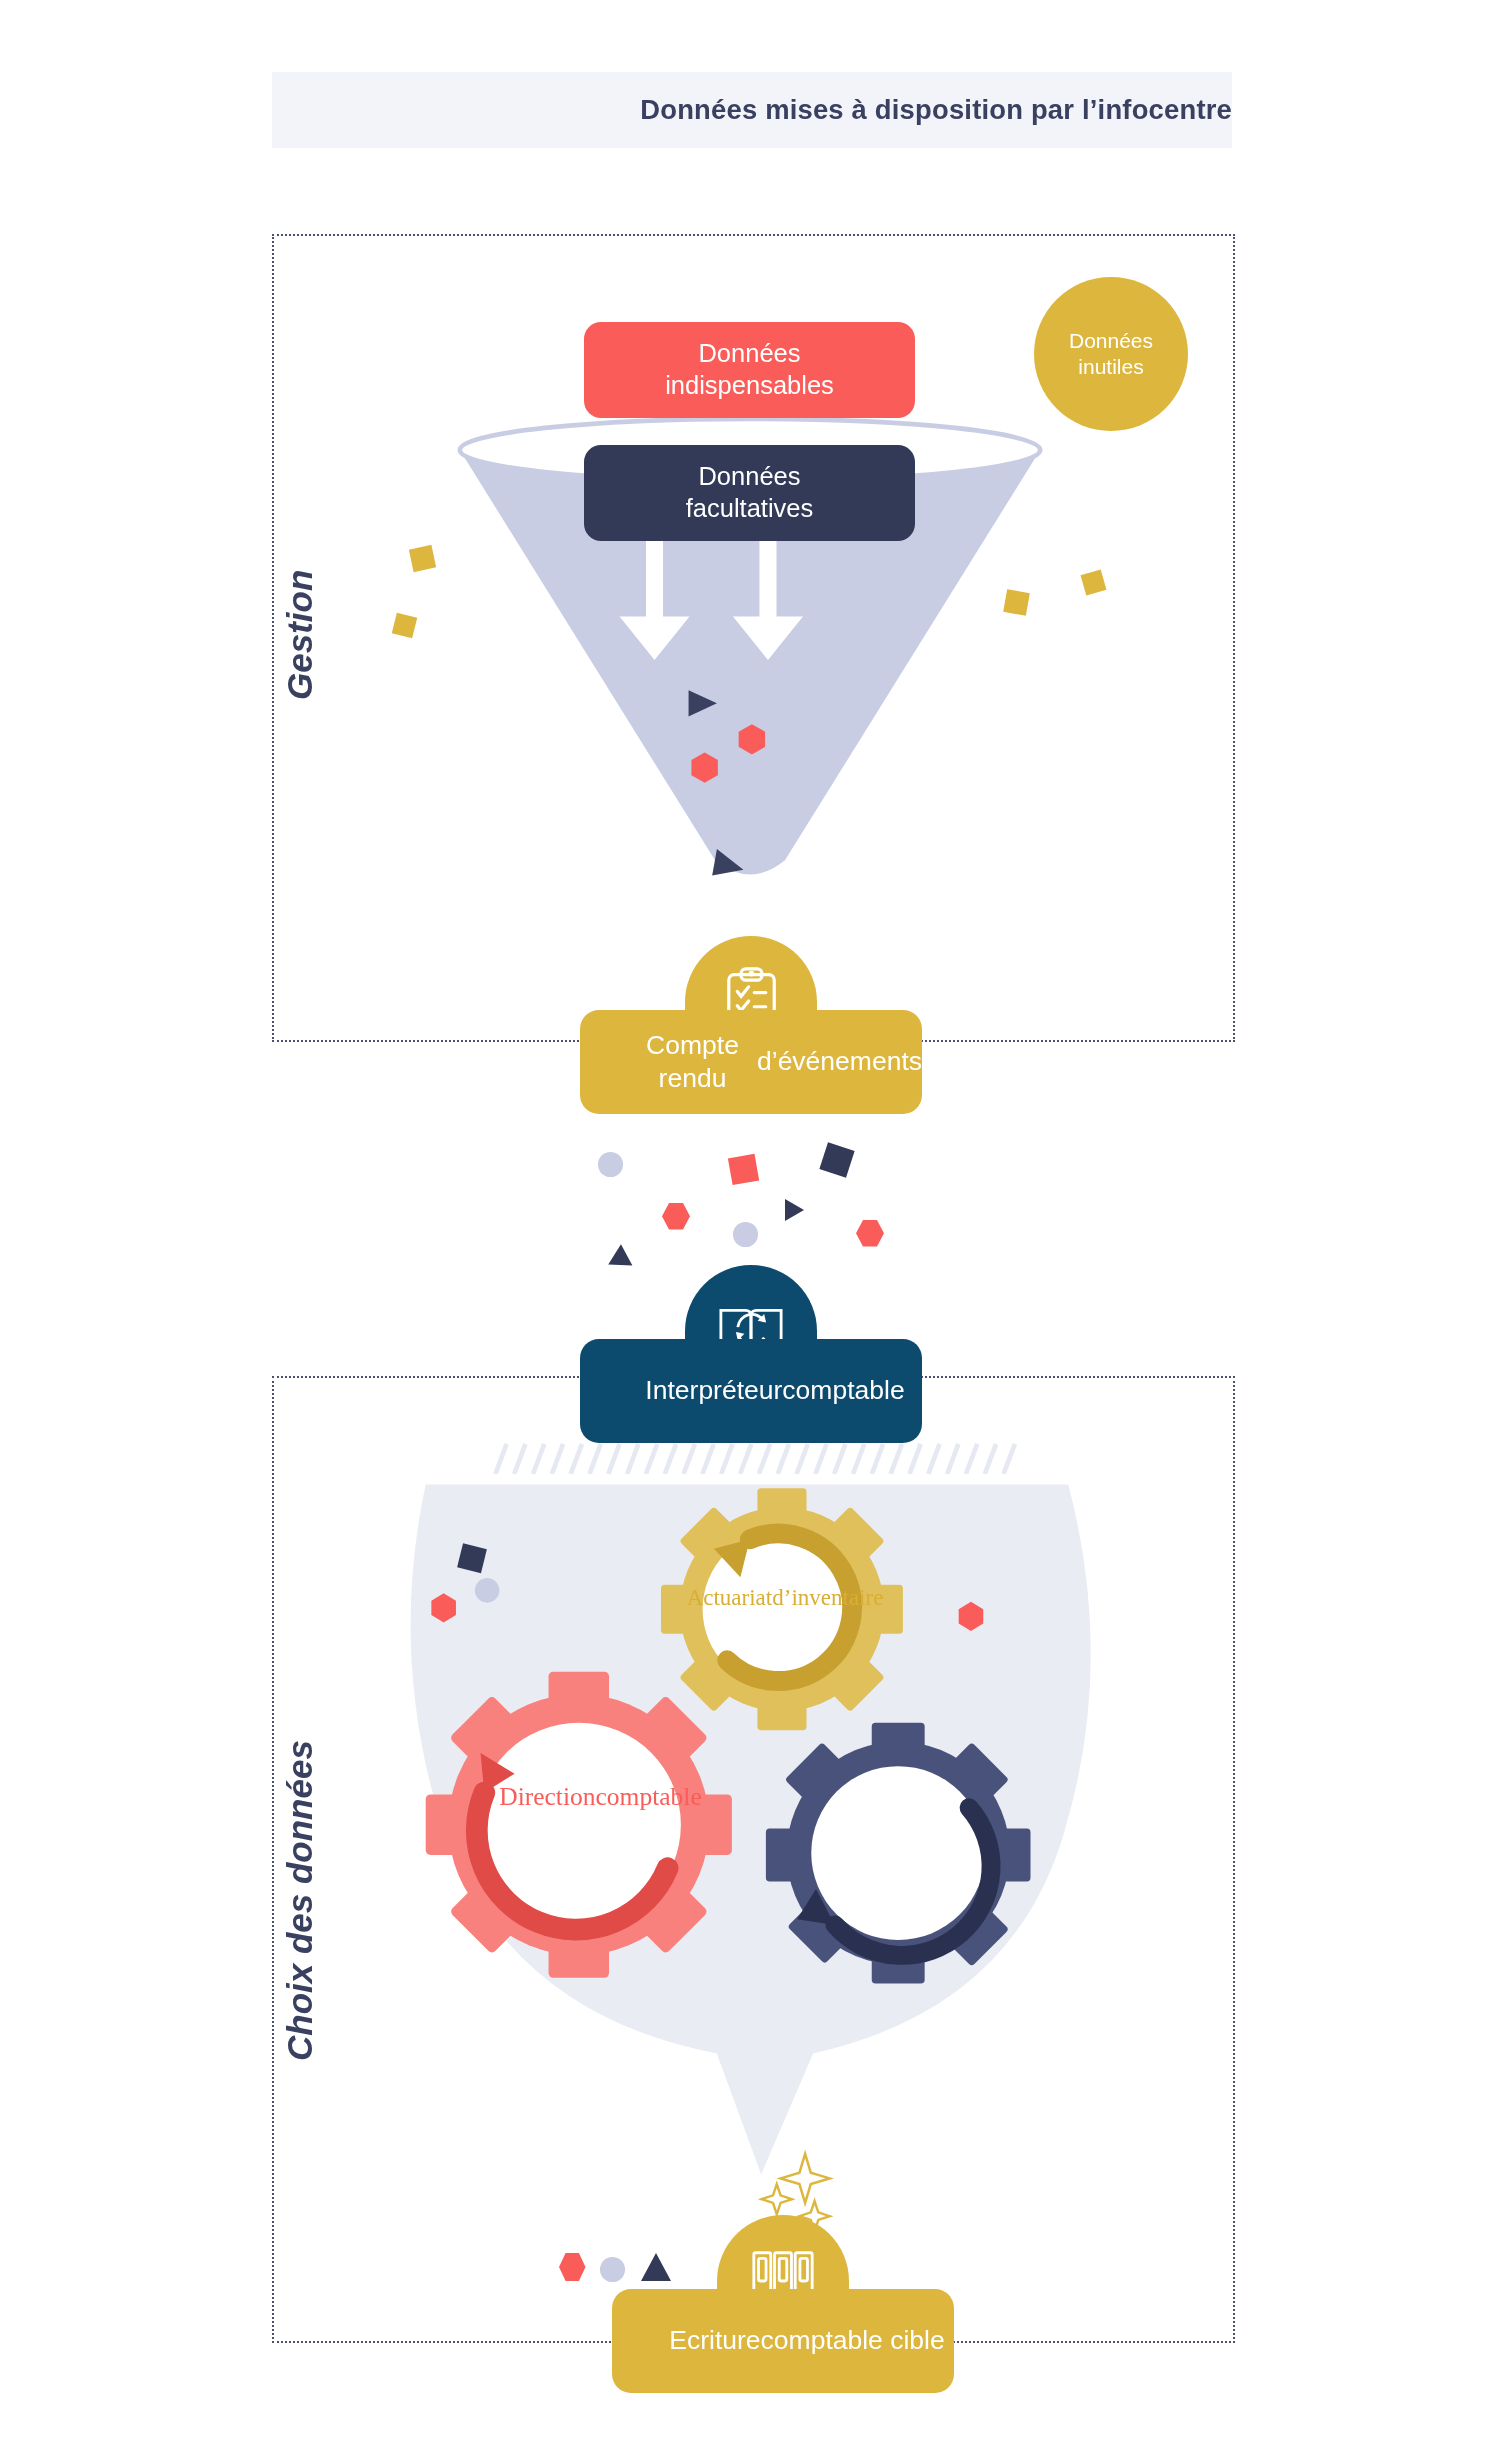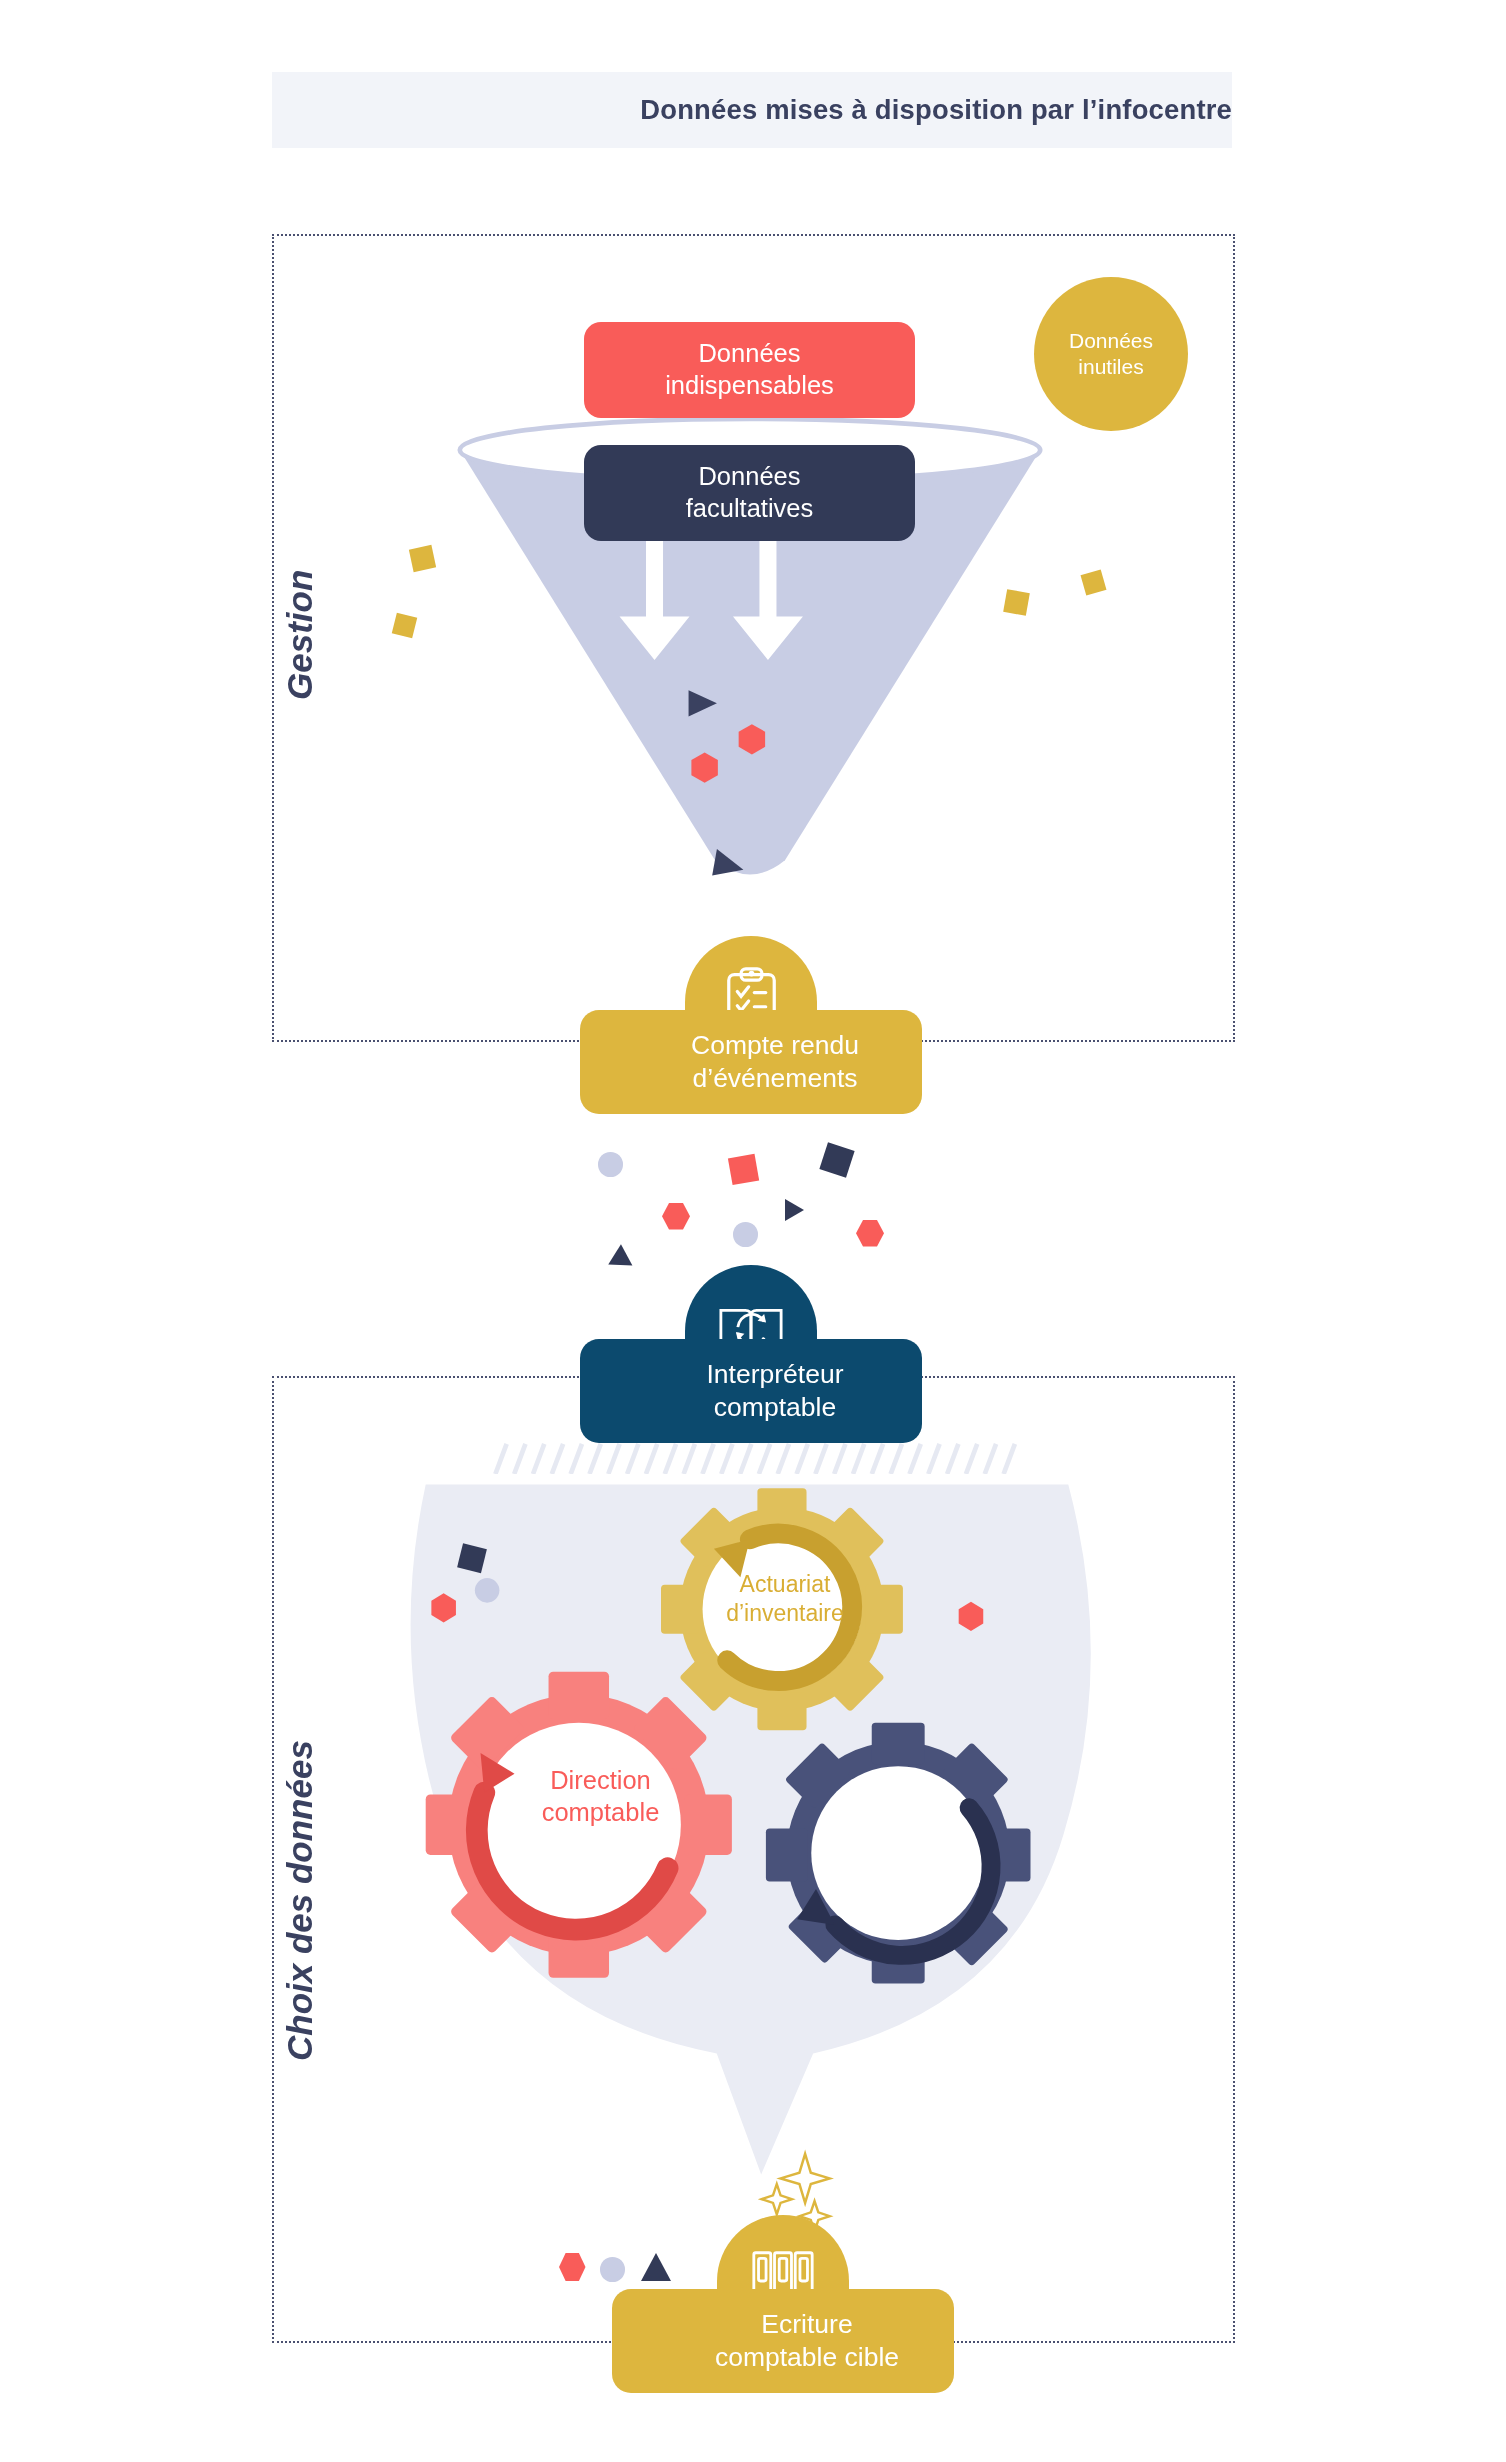--- a/index.html
+++ b/index.html
@@ -84,21 +84,21 @@
   .node .bubble {
     position: absolute; left: 50%; transform: translateX(-50%);
     top: 0; width: 132px; height: 132px;
     border-radius: 66px 66px 11.3px 11.3px;
     display: flex; align-items: center; justify-content: center;
   }
   .node .pillbox {
     position: absolute; left: 0; top: 74px;
     width: 100%; height: 104px;
     border-radius: 19px;
-    display: flex; flex-direction: column;
+    display: flex; flex-direction: row;
     align-items: center; justify-content: center;
     color: #fff; font-size: 26.5px; line-height: 1.26; text-align: center;
     z-index: 2;
     padding-left: 48px;
   }
   .gold  { background: #DDB63E; }
   .redbg { background: #0c4a6e; }
 
   #node-compte { left: 580px; top: 936px; width: 342px; height: 180px; }
   #node-interp { left: 580px; top: 1265px; width: 342px; height: 180px; }
@@ -112,24 +112,25 @@
   .cf.hex  {
     clip-path: polygon(25% 0%, 75% 0%, 100% 50%, 75% 100%, 25% 100%, 0% 50%);
   }
 
   
   #blob { position: absolute; left: 369px; top: 1456px; width: 756px; height: 728px; }
   #hatch { position: absolute; left: 492px; top: 1442px; width: 530px; height: 32px; }
 
   .gear-label {
     position: absolute;
-    display: flex; flex-direction: column;
+    display: flex; flex-direction: row;
     align-items: center; justify-content: center;
     text-align: center; line-height: 1.25;
     pointer-events: none;
+    font-family: Liberation Serif, serif;
   }
   #gl-actuariat { left: 695px; top: 1556px; width: 180px; height: 85px;
                   font-size: 23px; color: #D9AE34; }
   #gl-direction { left: 492px; top: 1754px; width: 217px; height: 85px;
                   font-size: 25.5px; color: #F95C59; }
   #gl-controle  { left: 827px; top: 1778px; width: 199px; height: 85px;
                   font-size: 25.5px; color: #3A4160; }
 </style>
 </head>
 <body>

